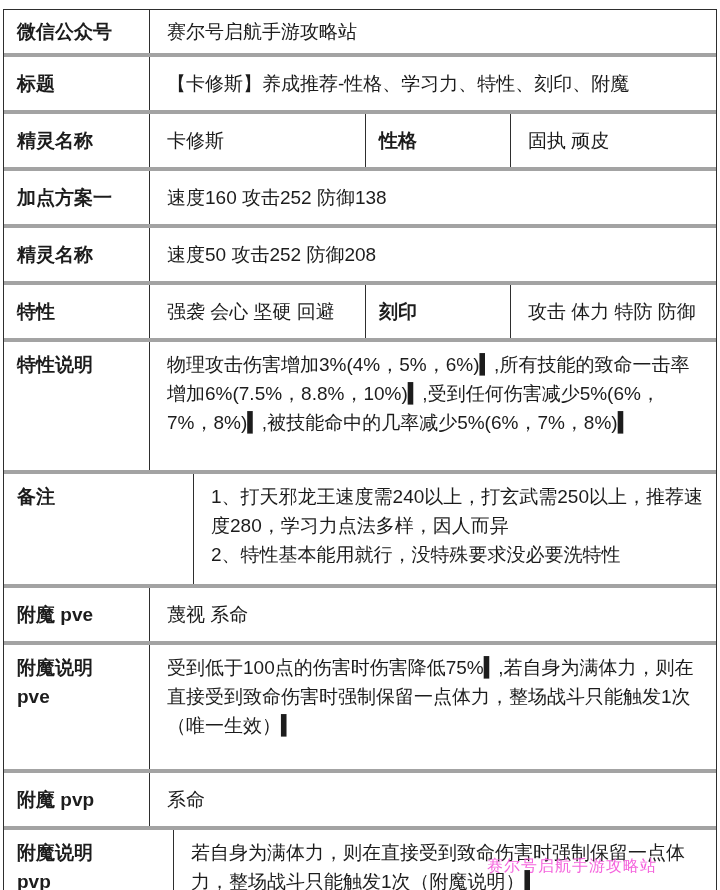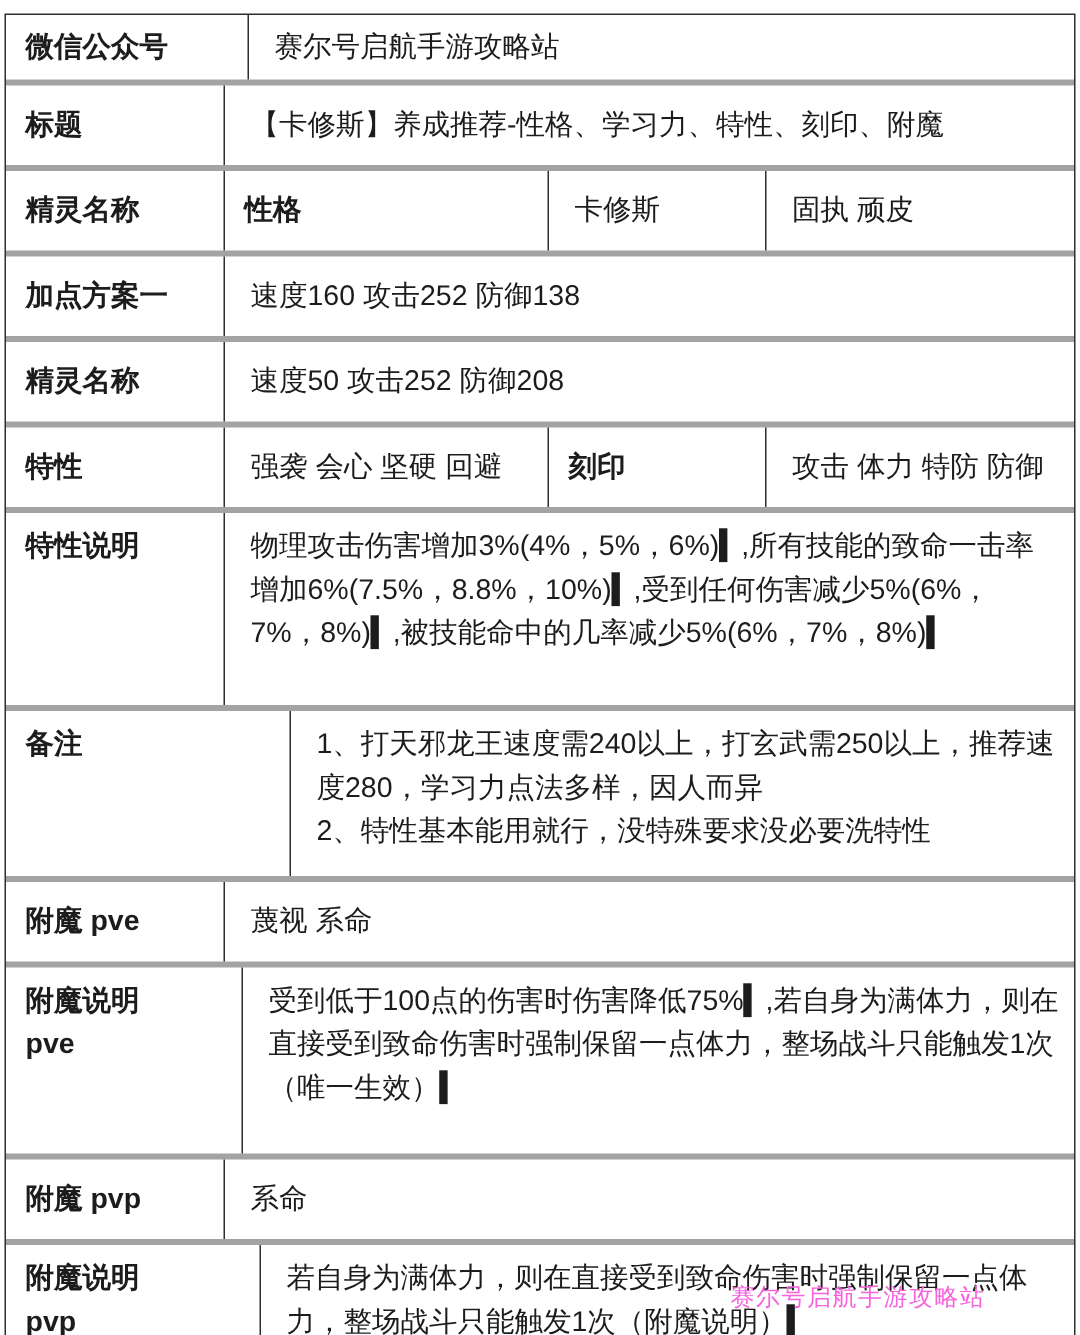--- a/index.html
+++ b/index.html
@@ -15,35 +15,35 @@
     left: 3px; top: 9px;
     width: 714px;
     border: 1px solid #2e2e2e;
     background: #ffffff;
   }
   .row {
     display: grid;
     grid-template-columns: 145px 1fr;
     border-top: 4px solid #a3a3a3;
   }
-  .row:first-child { border-top: none; gap: 16px; }
+  .row:first-child { border-top: none; }
   .row.cols4 { grid-template-columns: 145px 216px 145px 1fr; }
   .cell {
     padding: 12px 10px 12px 13px;
     font-size: 19px;
     line-height: 29px;
     word-break: break-all;
   }
   .cell + .cell { border-left: 1px solid #2e2e2e; }
   .cell.label { font-weight: 700; }
   .cell.value { padding-left: 17px; }
   .row-first .cell { padding-top: 7px; padding-bottom: 7px; }
   .multi .cell { padding-top: 8px; padding-bottom: 8px; }
   .mh114 { min-height: 114px; gap: 44px; }
-  .mh128 { min-height: 128px; gap: 12px; }
+  .mh128 { min-height: 128px; }
   .mh132 { min-height: 132px; }
   .mh78  { min-height: 78px; gap: 24px; }
   .label.narrow { padding-right: 44px; } 
   .note-line { display: block; }
   .watermark {
     position: absolute;
     left: 487px; top: 856px;
     font-size: 16px;
     line-height: 20px;
     color: #f564dd;
@@ -61,22 +61,22 @@
     <div class="cell value">赛尔号启航手游攻略站</div>
   </div>
 
   <div class="row">
     <div class="cell label">标题</div>
     <div class="cell value">【卡修斯】养成推荐-性格、学习力、特性、刻印、附魔</div>
   </div>
 
   <div class="row cols4">
     <div class="cell label">精灵名称</div>
+    <div class="cell value">卡修斯</div>
     <div class="cell label">性格</div>
-    <div class="cell value">卡修斯</div>
     <div class="cell value">固执 顽皮</div>
   </div>
 
   <div class="row">
     <div class="cell label">加点方案一</div>
     <div class="cell value">速度160 攻击252 防御138</div>
   </div>
 
   <div class="row">
     <div class="cell label">精灵名称</div>

